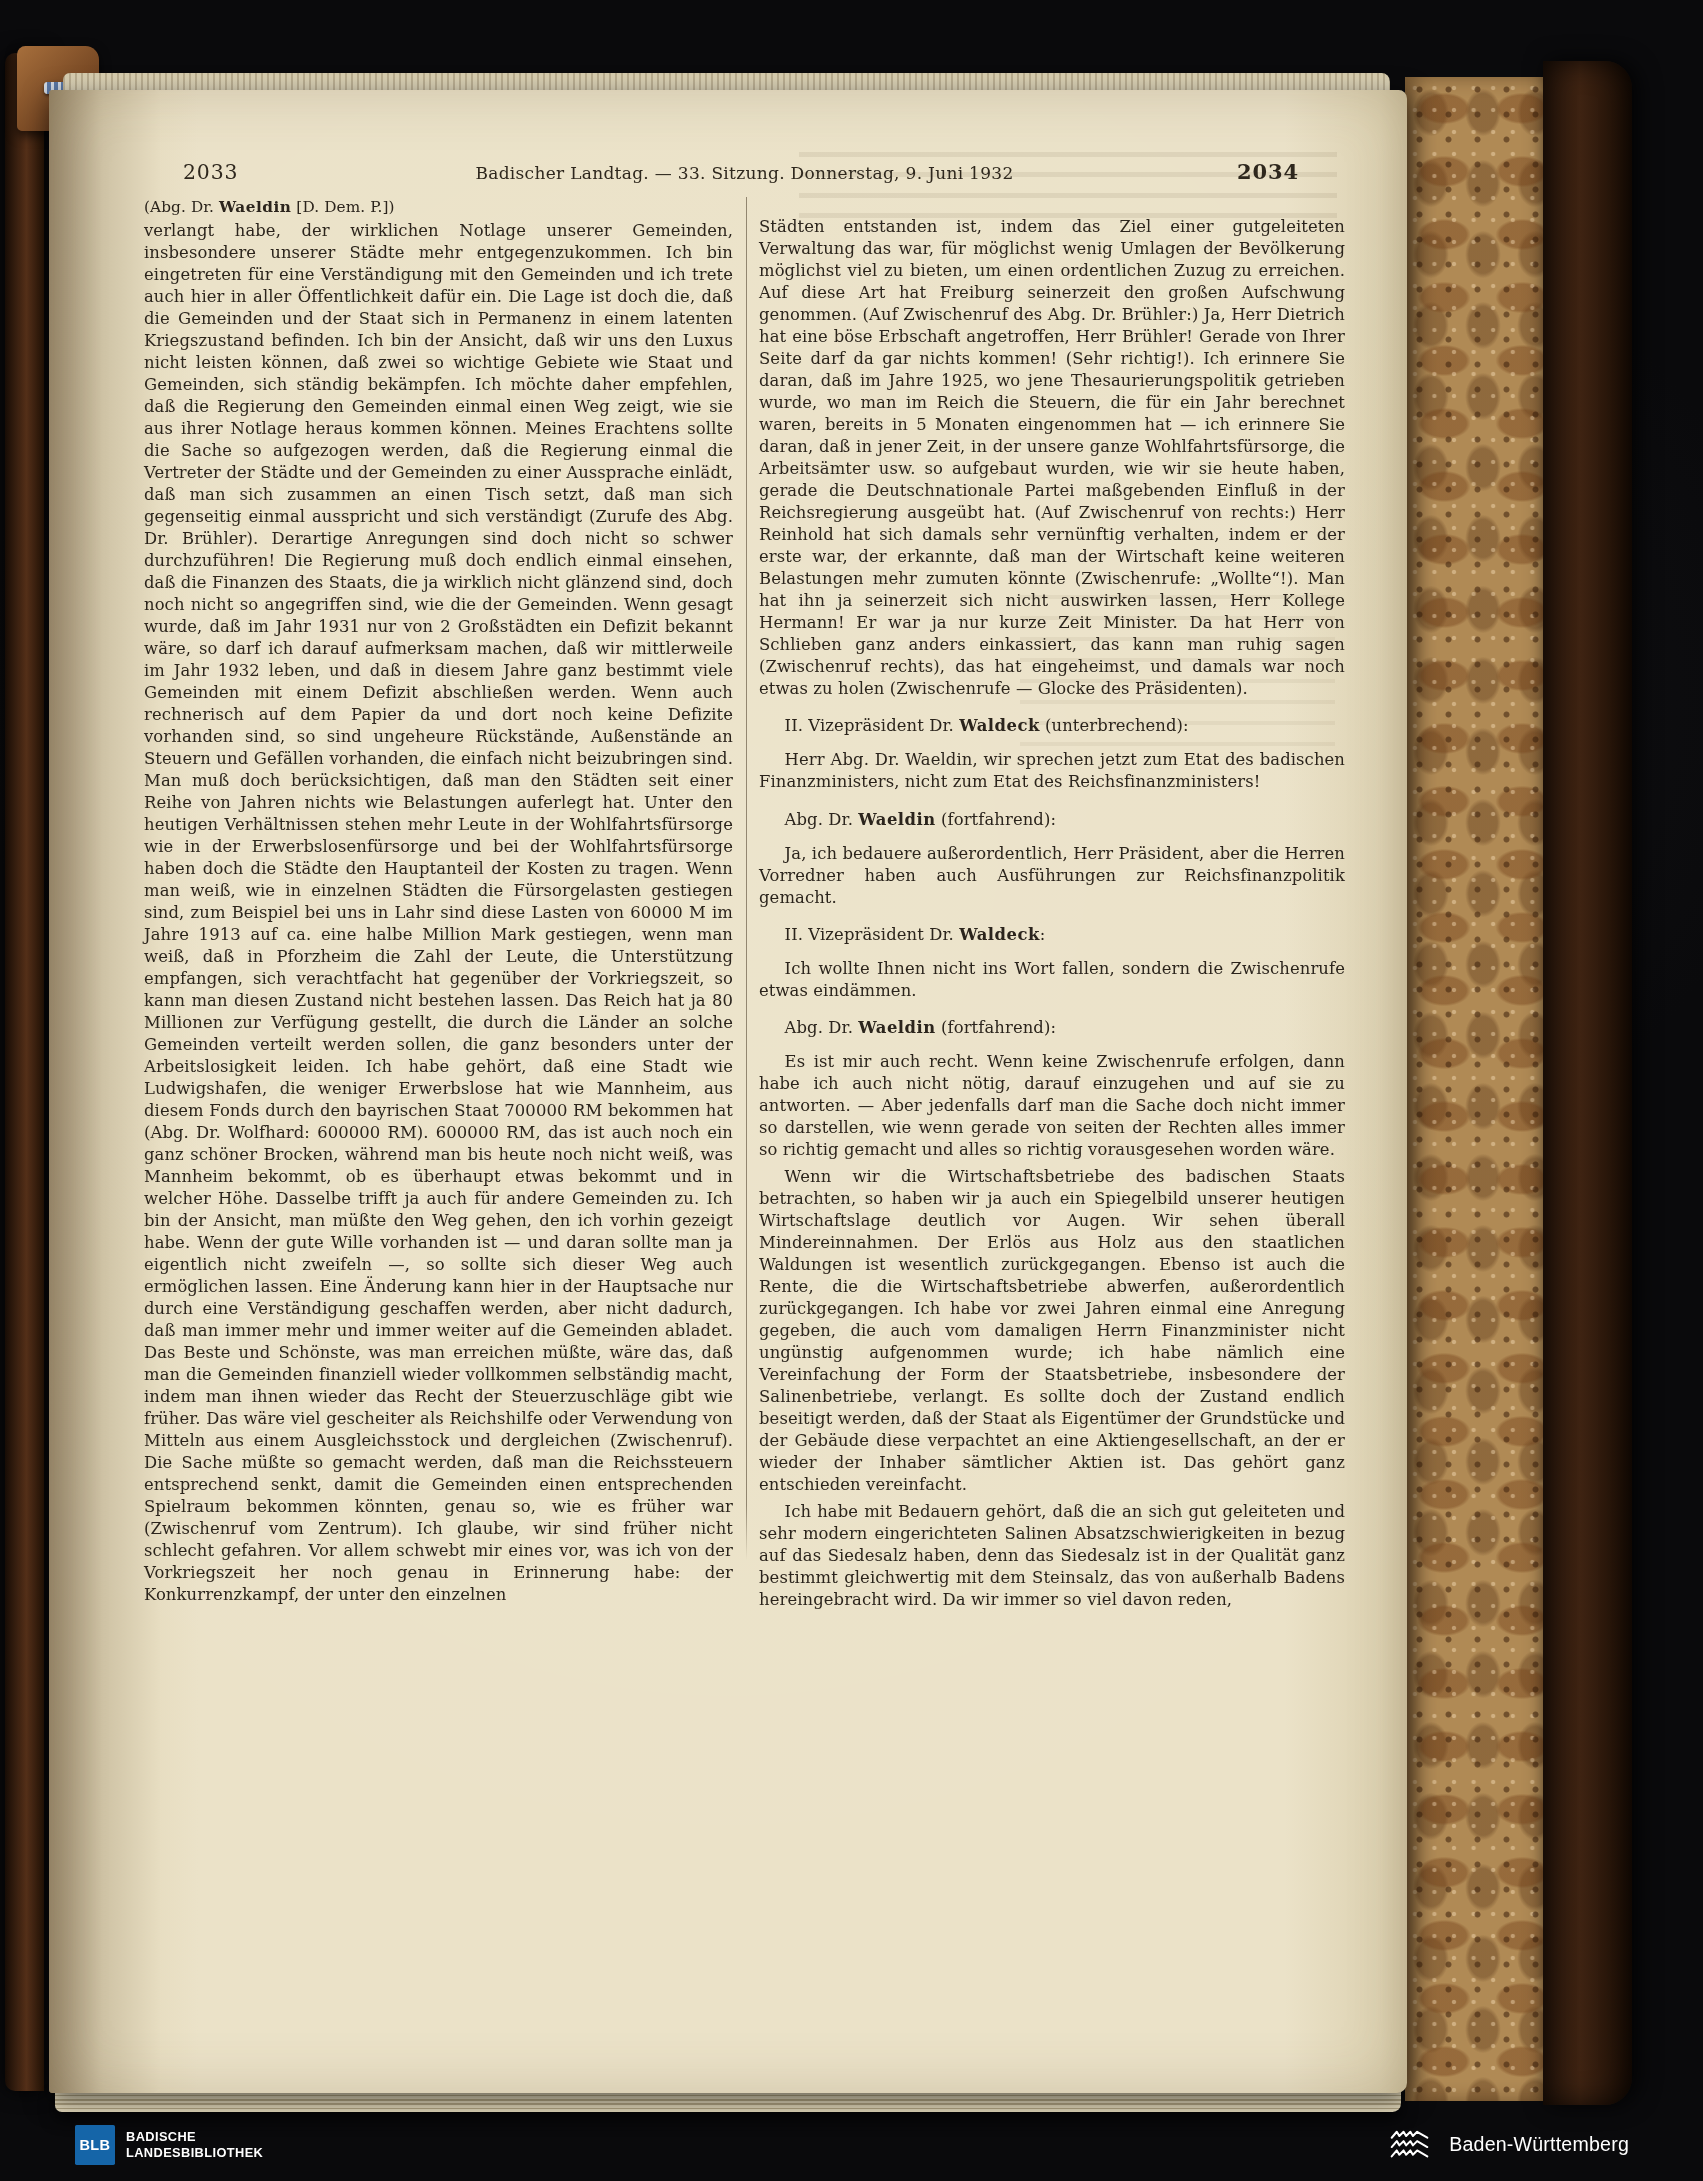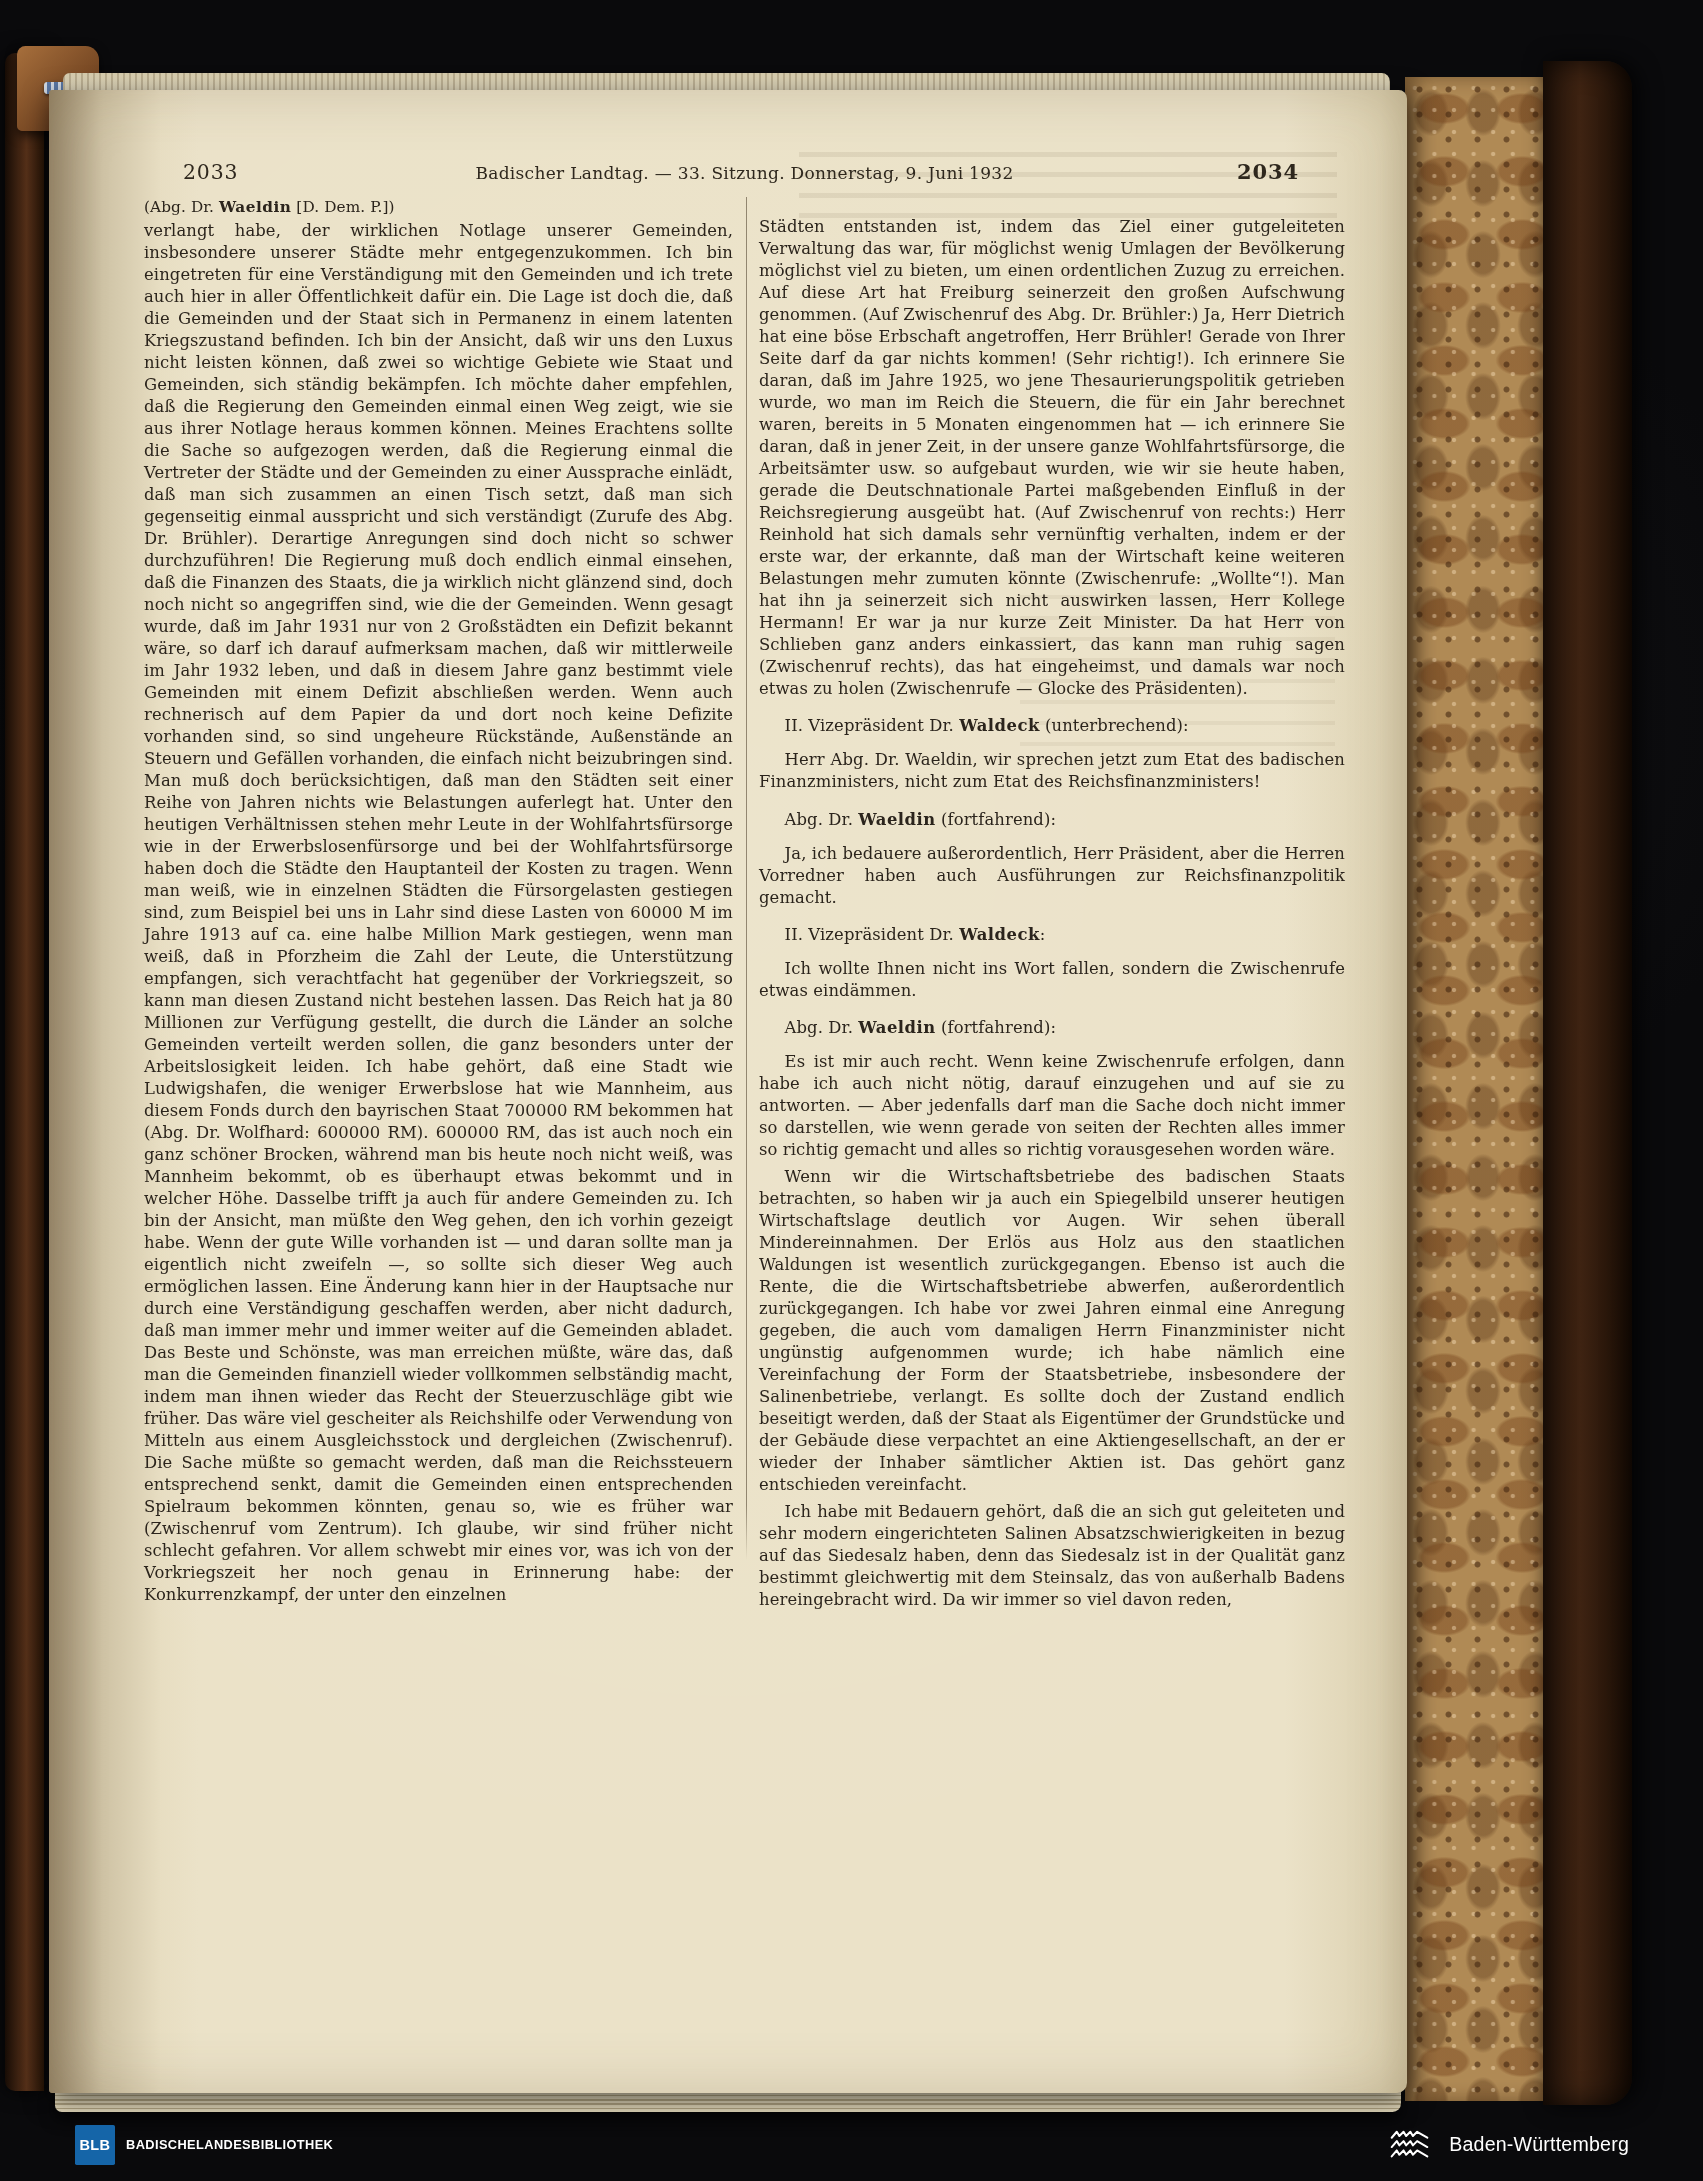--- a/index.html
+++ b/index.html
@@ -126,21 +126,21 @@
     display:flex;align-items:center;justify-content:space-between;
     padding:0 75px;box-sizing:border-box;
     font-family:"Liberation Sans", sans-serif;color:#fff;
   }
   .brand-left{display:flex;align-items:center;gap:11px;}
   .blb-badge{
     width:40px;height:40px;background:#1565a8;border-radius:1.7px;
     display:flex;align-items:center;justify-content:center;
     font-weight:bold;font-size:14.5px;color:#fff;letter-spacing:0.4px;
   }
-  .blb-name{display:flex;flex-direction:row;font-size:12.8px;font-weight:bold;line-height:16px;letter-spacing:0.4px;}
+  .blb-name{display:flex;flex-direction:column;font-size:12.8px;font-weight:bold;line-height:16px;letter-spacing:0.4px;}
   .brand-right{display:flex;align-items:center;gap:20px;font-size:19.6px;letter-spacing:0.2px;}
   .antlers{display:block;}
 </style>
 </head>
 <body>
 
 <div class="stage">
 
   <div class="spine"></div>
   <div class="spine-head"></div>

